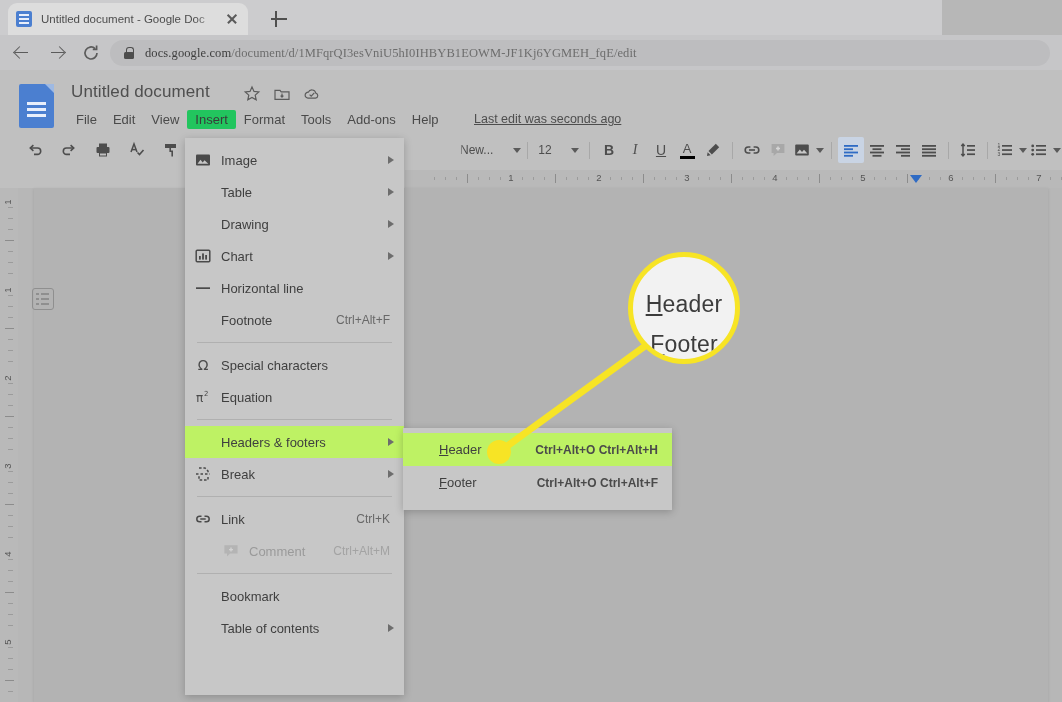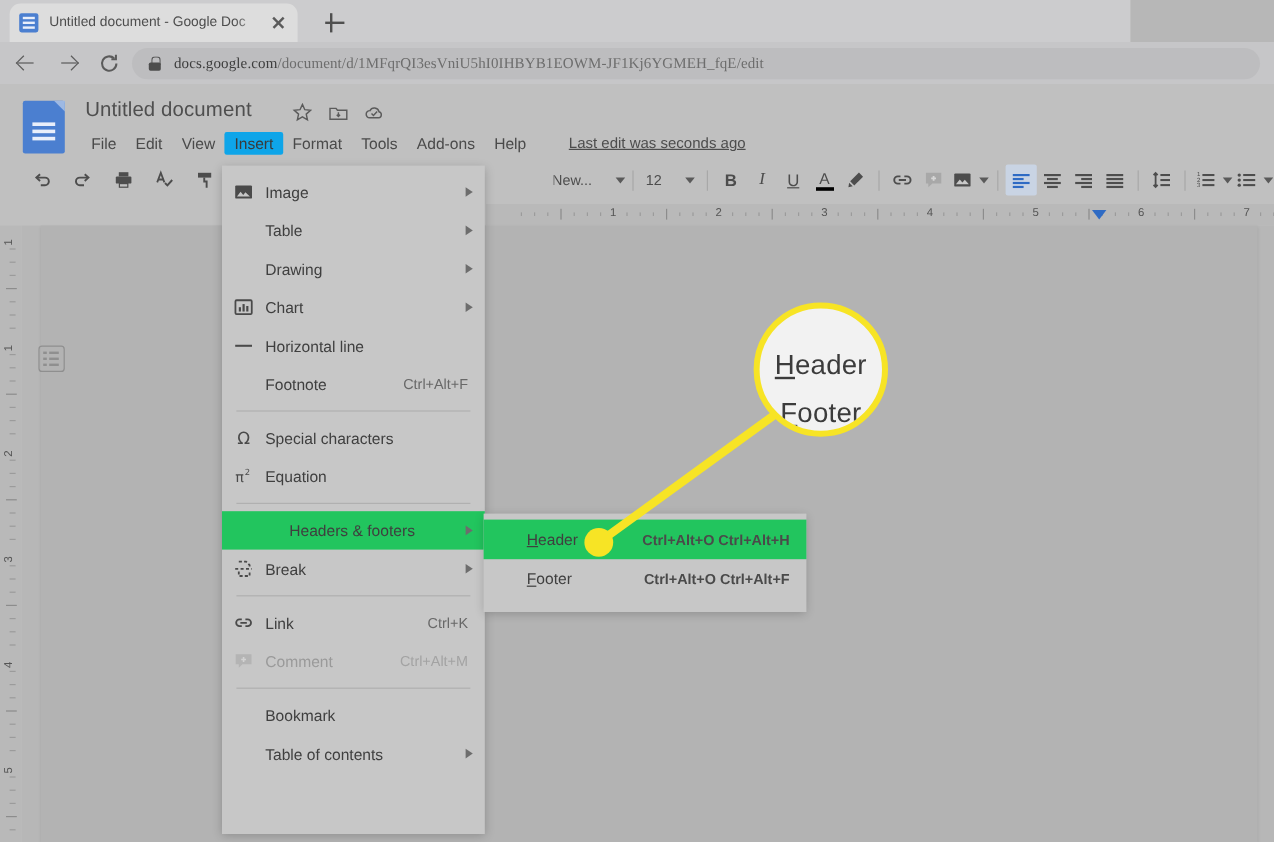--- a/index.html
+++ b/index.html
@@ -126,21 +126,21 @@
   }
   .title-icons { position: absolute; left: 243px; top: 15px; display: flex; gap: 12px; }
   .ticon { width: 18px; height: 18px; color: #5b5b5b; }
 
   .menubar {
     position: absolute; left: 68px; top: 40px;
     display: flex; align-items: center; gap: 0px;
     font-size: 13px; color: #4a4a4a;
   }
   .menubar .mitem { padding: 2px 8px; border-radius: 2px; }
-  .menubar .mitem.active { background: #0ea5e9; color: #3a3a3a; }
+  .menubar .mitem.active { background: #22c55e; color: #3a3a3a; }
   .lastedit {
     position: absolute; left: 474px; top: 42px;
     font-size: 12.5px; color: #4d4d4d; text-decoration: underline;
   }
 
   
   .docs-toolbar {
     position: absolute; top: 64px; left: 0; width: 1062px; height: 32px;
     display: flex; align-items: center;
   }
@@ -204,22 +204,22 @@
     position: absolute; left: 185px; top: 138px; width: 219px; height: 557px;
     background: #c7c7c7;
     box-shadow: 0 2px 8px rgba(0,0,0,.22);
     padding: 6px 0;
     z-index: 40;
   }
   .menu-row {
     position: relative; height: 32px; display: flex; align-items: center;
     font-size: 13px; color: #3f3f3f; padding: 0 10px 0 0;
   }
-  .menu-row.hl { background: #22c55e; gap: 20px; }
-  .menu-row.disabled { color: #9a9a9a; }
+  .menu-row.hl { background: #bef264; }
+  .menu-row.disabled { color: #9a9a9a; margin-left: 28px; }
   .menu-ic { width: 36px; flex: 0 0 36px; display: flex; align-items: center; justify-content: center; color: #4a4a4a; }
   .menu-lbl { flex: 1 1 auto; }
   .menu-acc { font-size: 12px; color: #686868; margin-right: 4px; }
   .menu-row.disabled .menu-acc { color: #a3a3a3; }
   .submenu-arrow {
     width: 0; height: 0; margin-left: 8px;
     border-top: 4.5px solid transparent; border-bottom: 4.5px solid transparent;
     border-left: 6px solid #6d6d6d;
   }
   .menu-div { height: 1px; background: #b0b0b0; margin: 6px 12px; }

